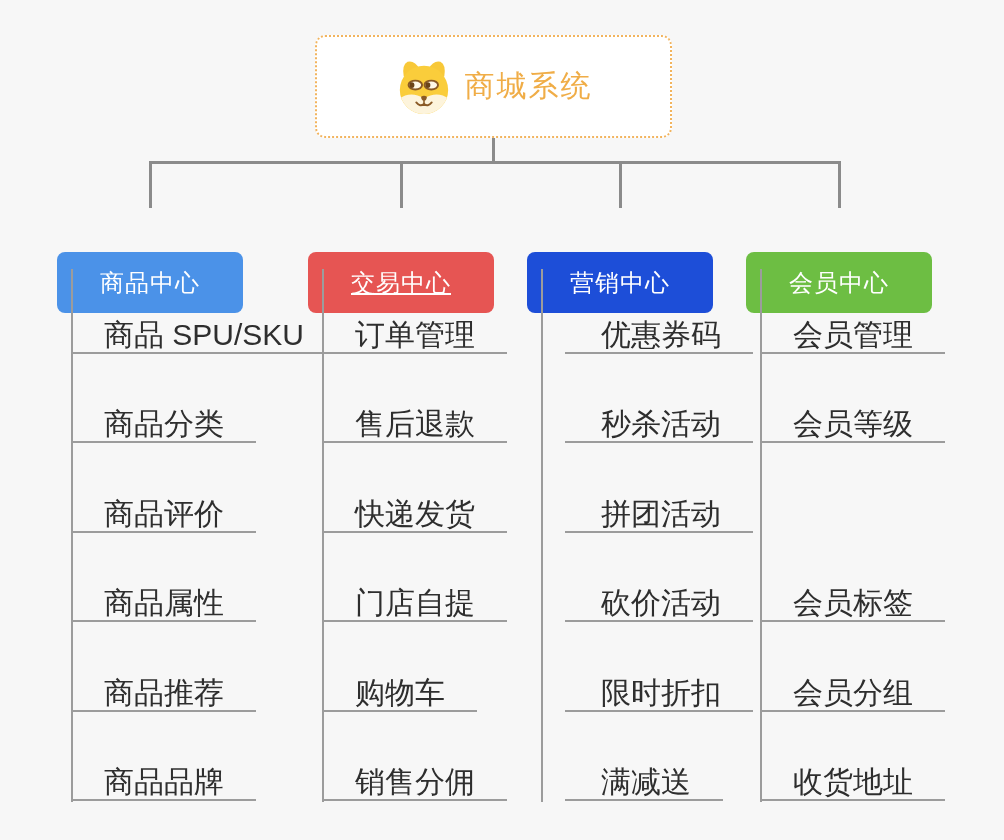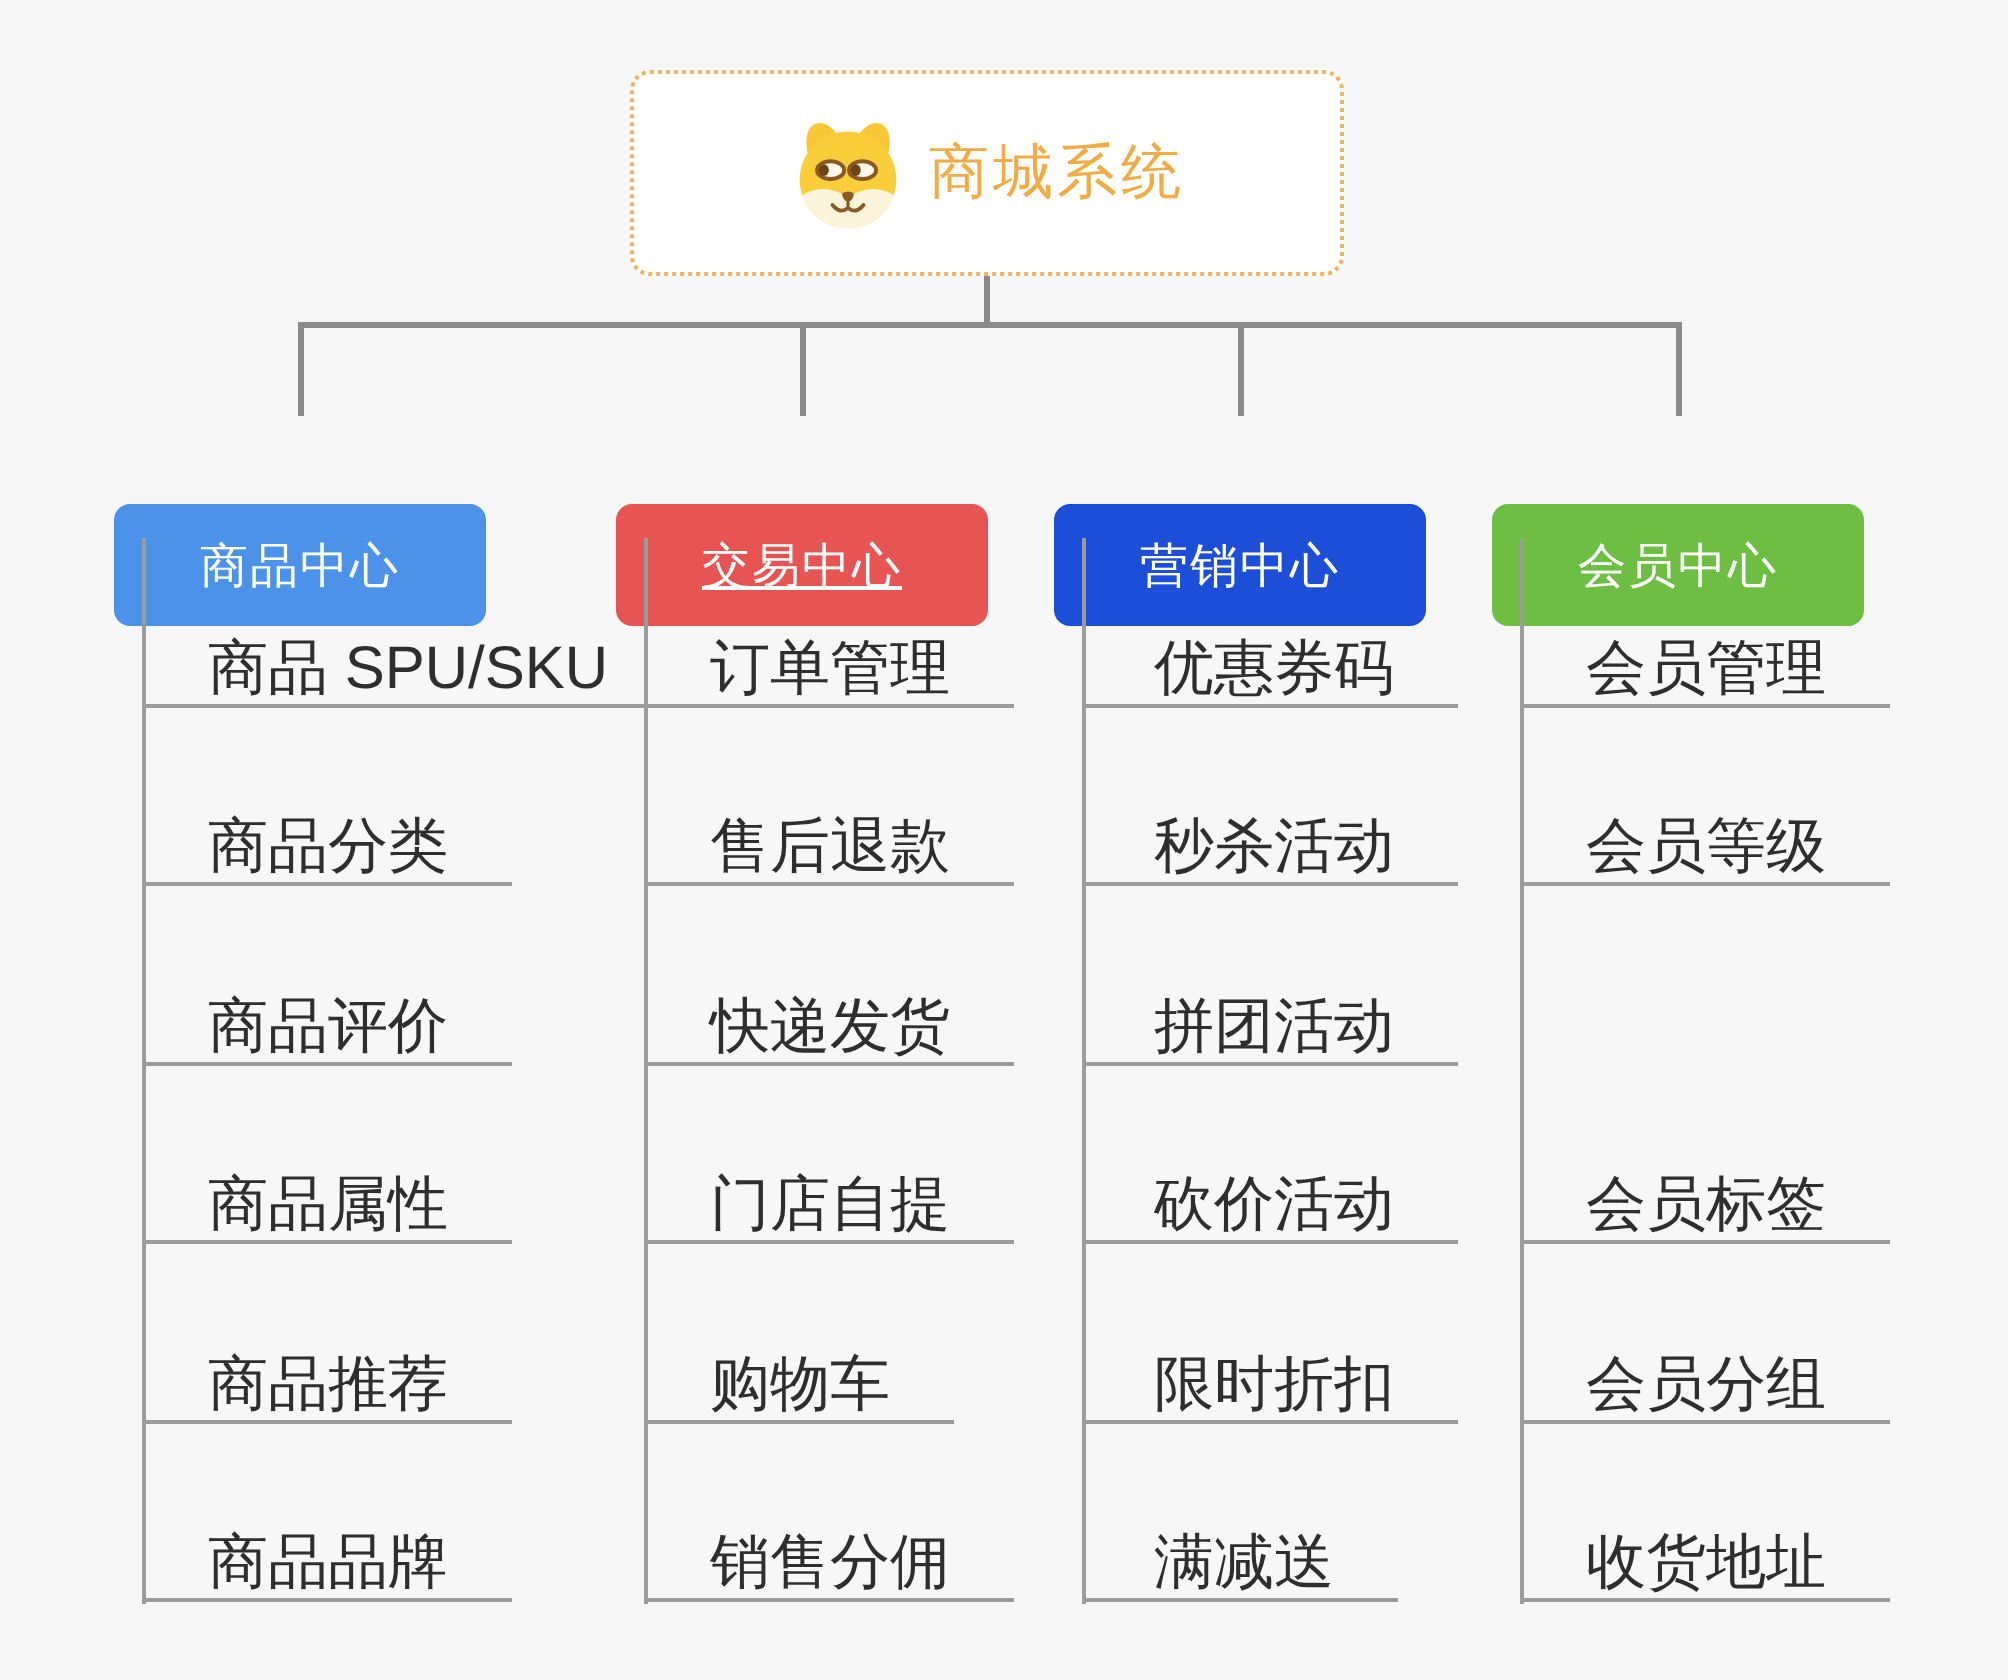--- a/index.html
+++ b/index.html
@@ -32,21 +32,21 @@
   
   .spine{position:absolute;top:269px;height:533px;width:2px;background:#9c9c9c;}
   .spine.b0{left:71px;} .spine.b1{left:322px;} .spine.b2{left:541px;} .spine.b3{left:760px;}
 
   
   .child{
     position:absolute;white-space:nowrap;
     font-size:30px;color:#2e2e2e;line-height:30px;
     padding:0 32px 2px 33px;border-bottom:2px solid #9c9c9c;
   }
-  .child.c0{left:71px;} .child.c1{left:322px;} .child.c2{left:541px;padding-left:36px;} .child.c3{left:760px;text-align:center;}
+  .child.c0{left:71px;} .child.c1{left:322px;} .child.c2{left:565px;padding-left:36px;} .child.c3{left:760px;text-align:center;}
   .child.r0{top:320px;} .child.r1{top:409px;} .child.r2{top:499px;}
   .child.r3{top:588px;} .child.r4{top:678px;} .child.r5{top:767px;}
 </style>
 </head>
 <body>
 
 <div class="canvas">
 
   <div class="root-node">
     <svg width="58" height="58" viewBox="0 0 60 60">

